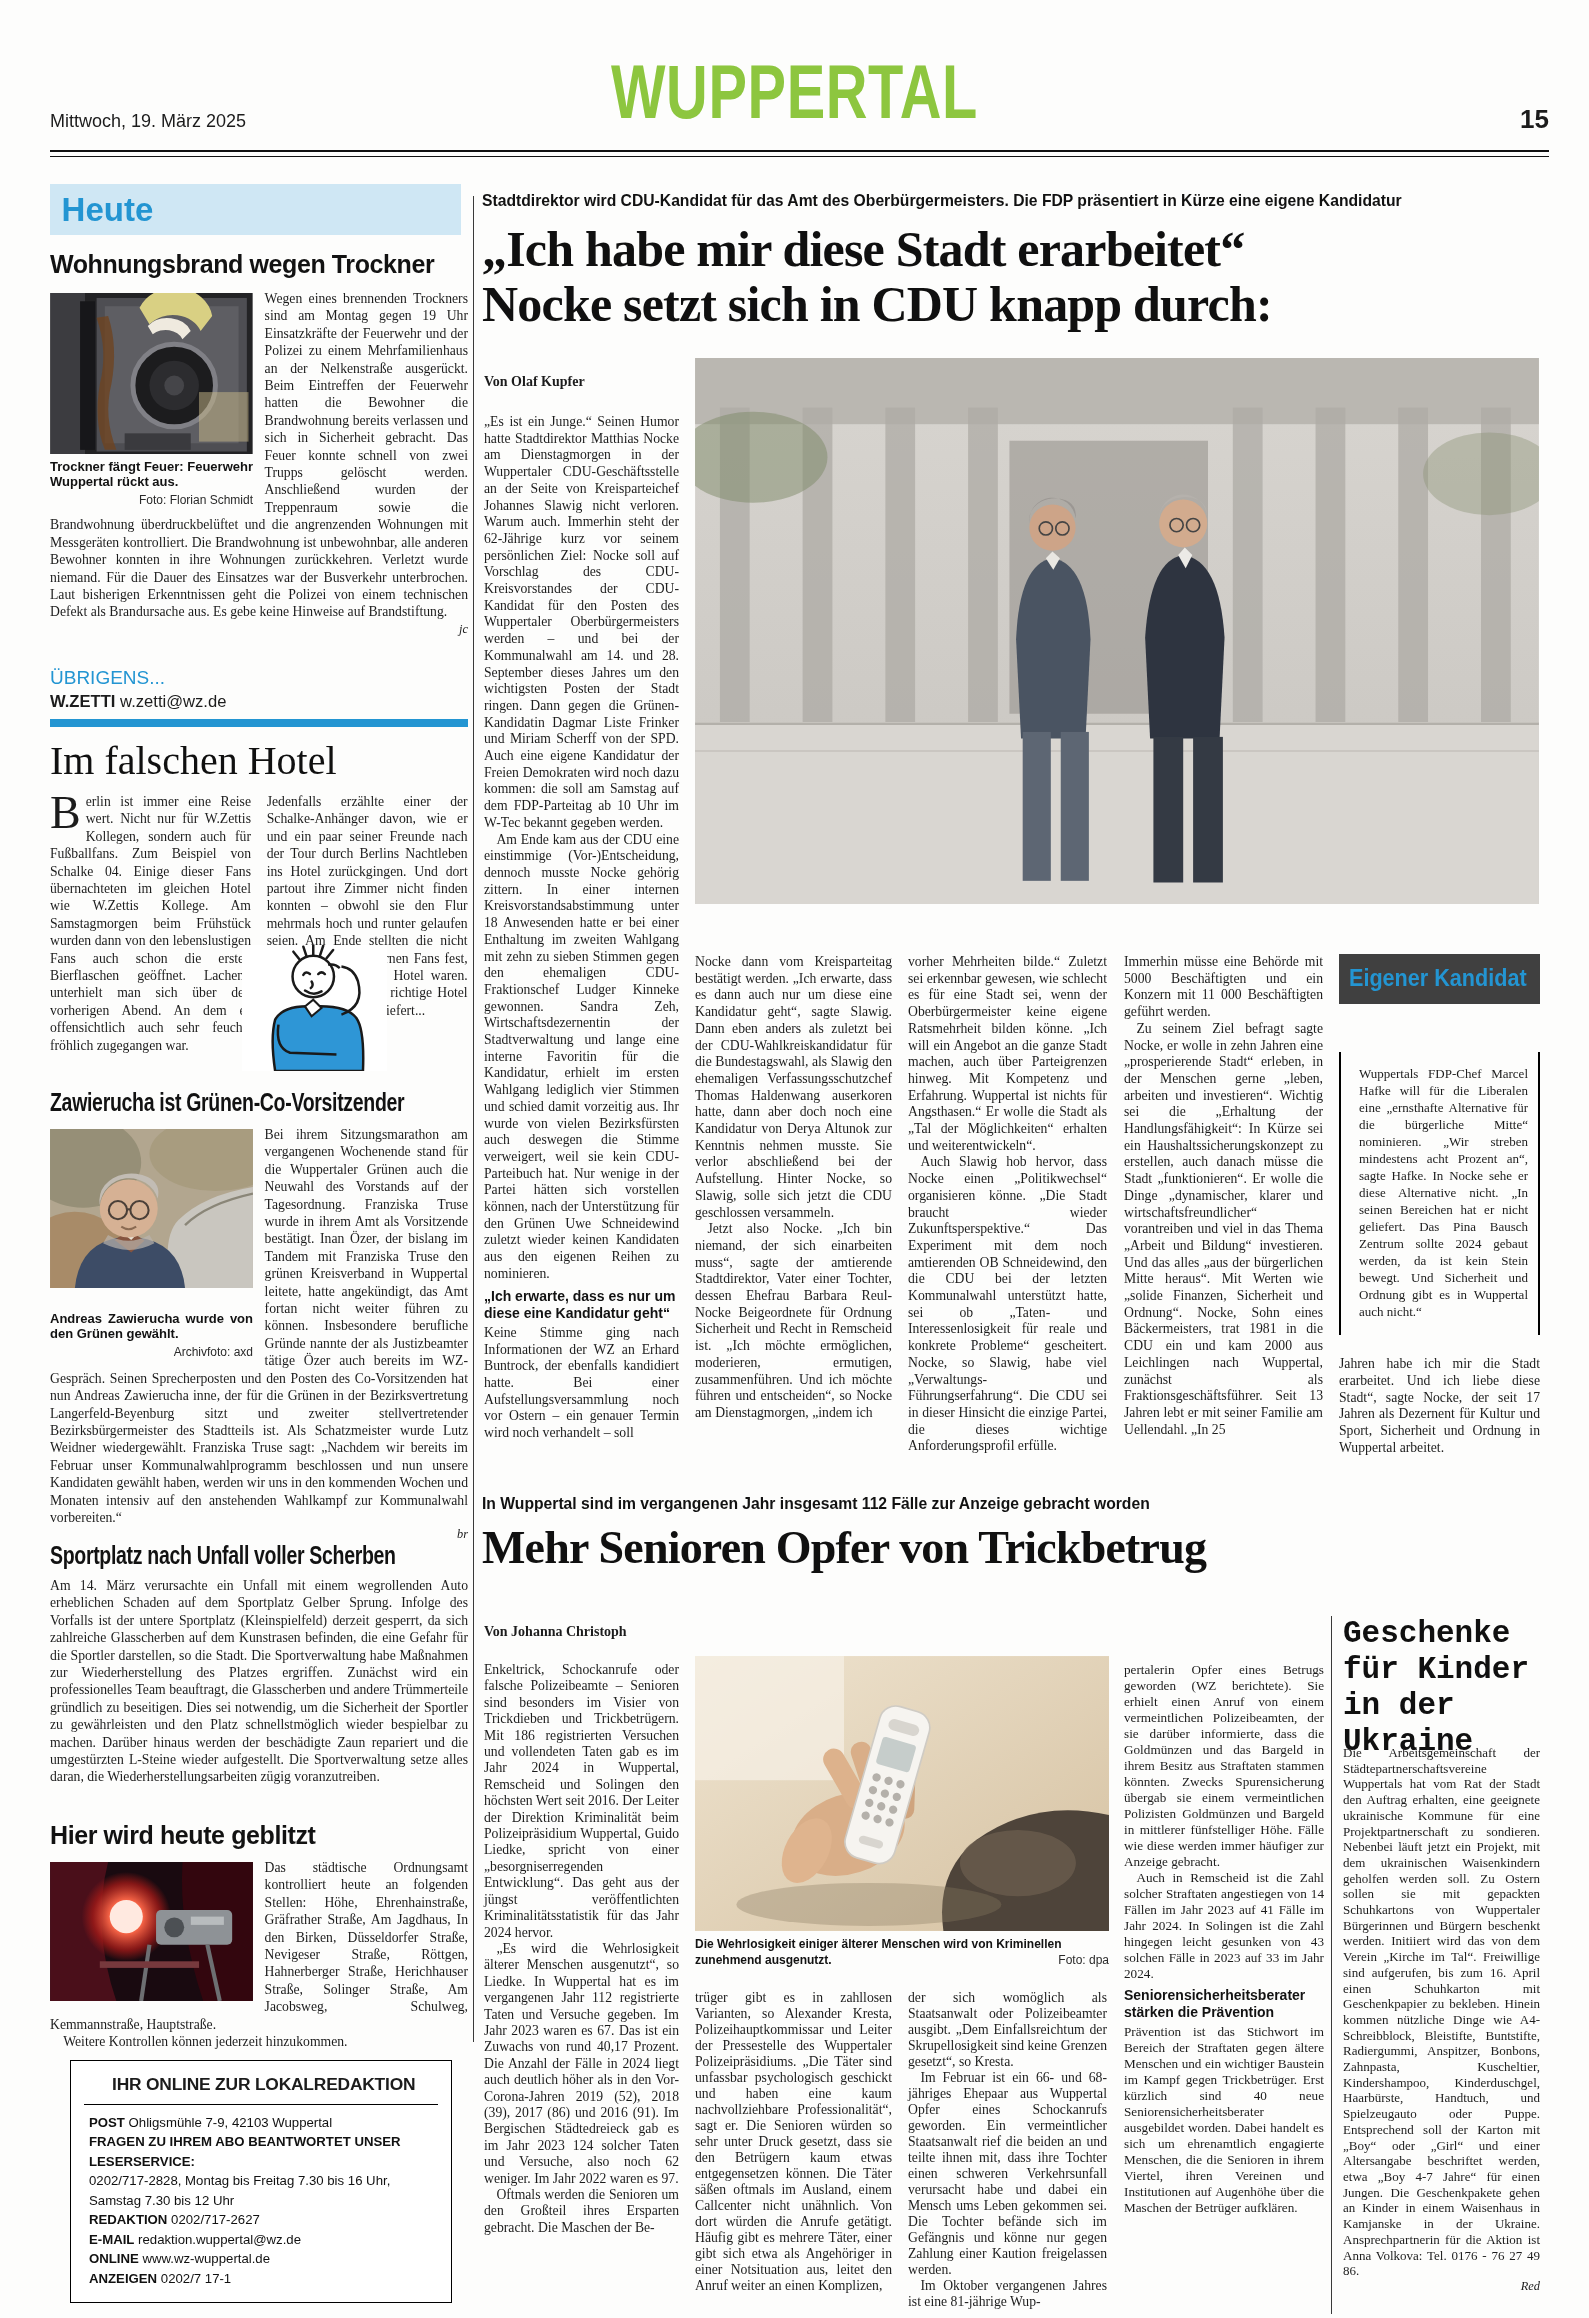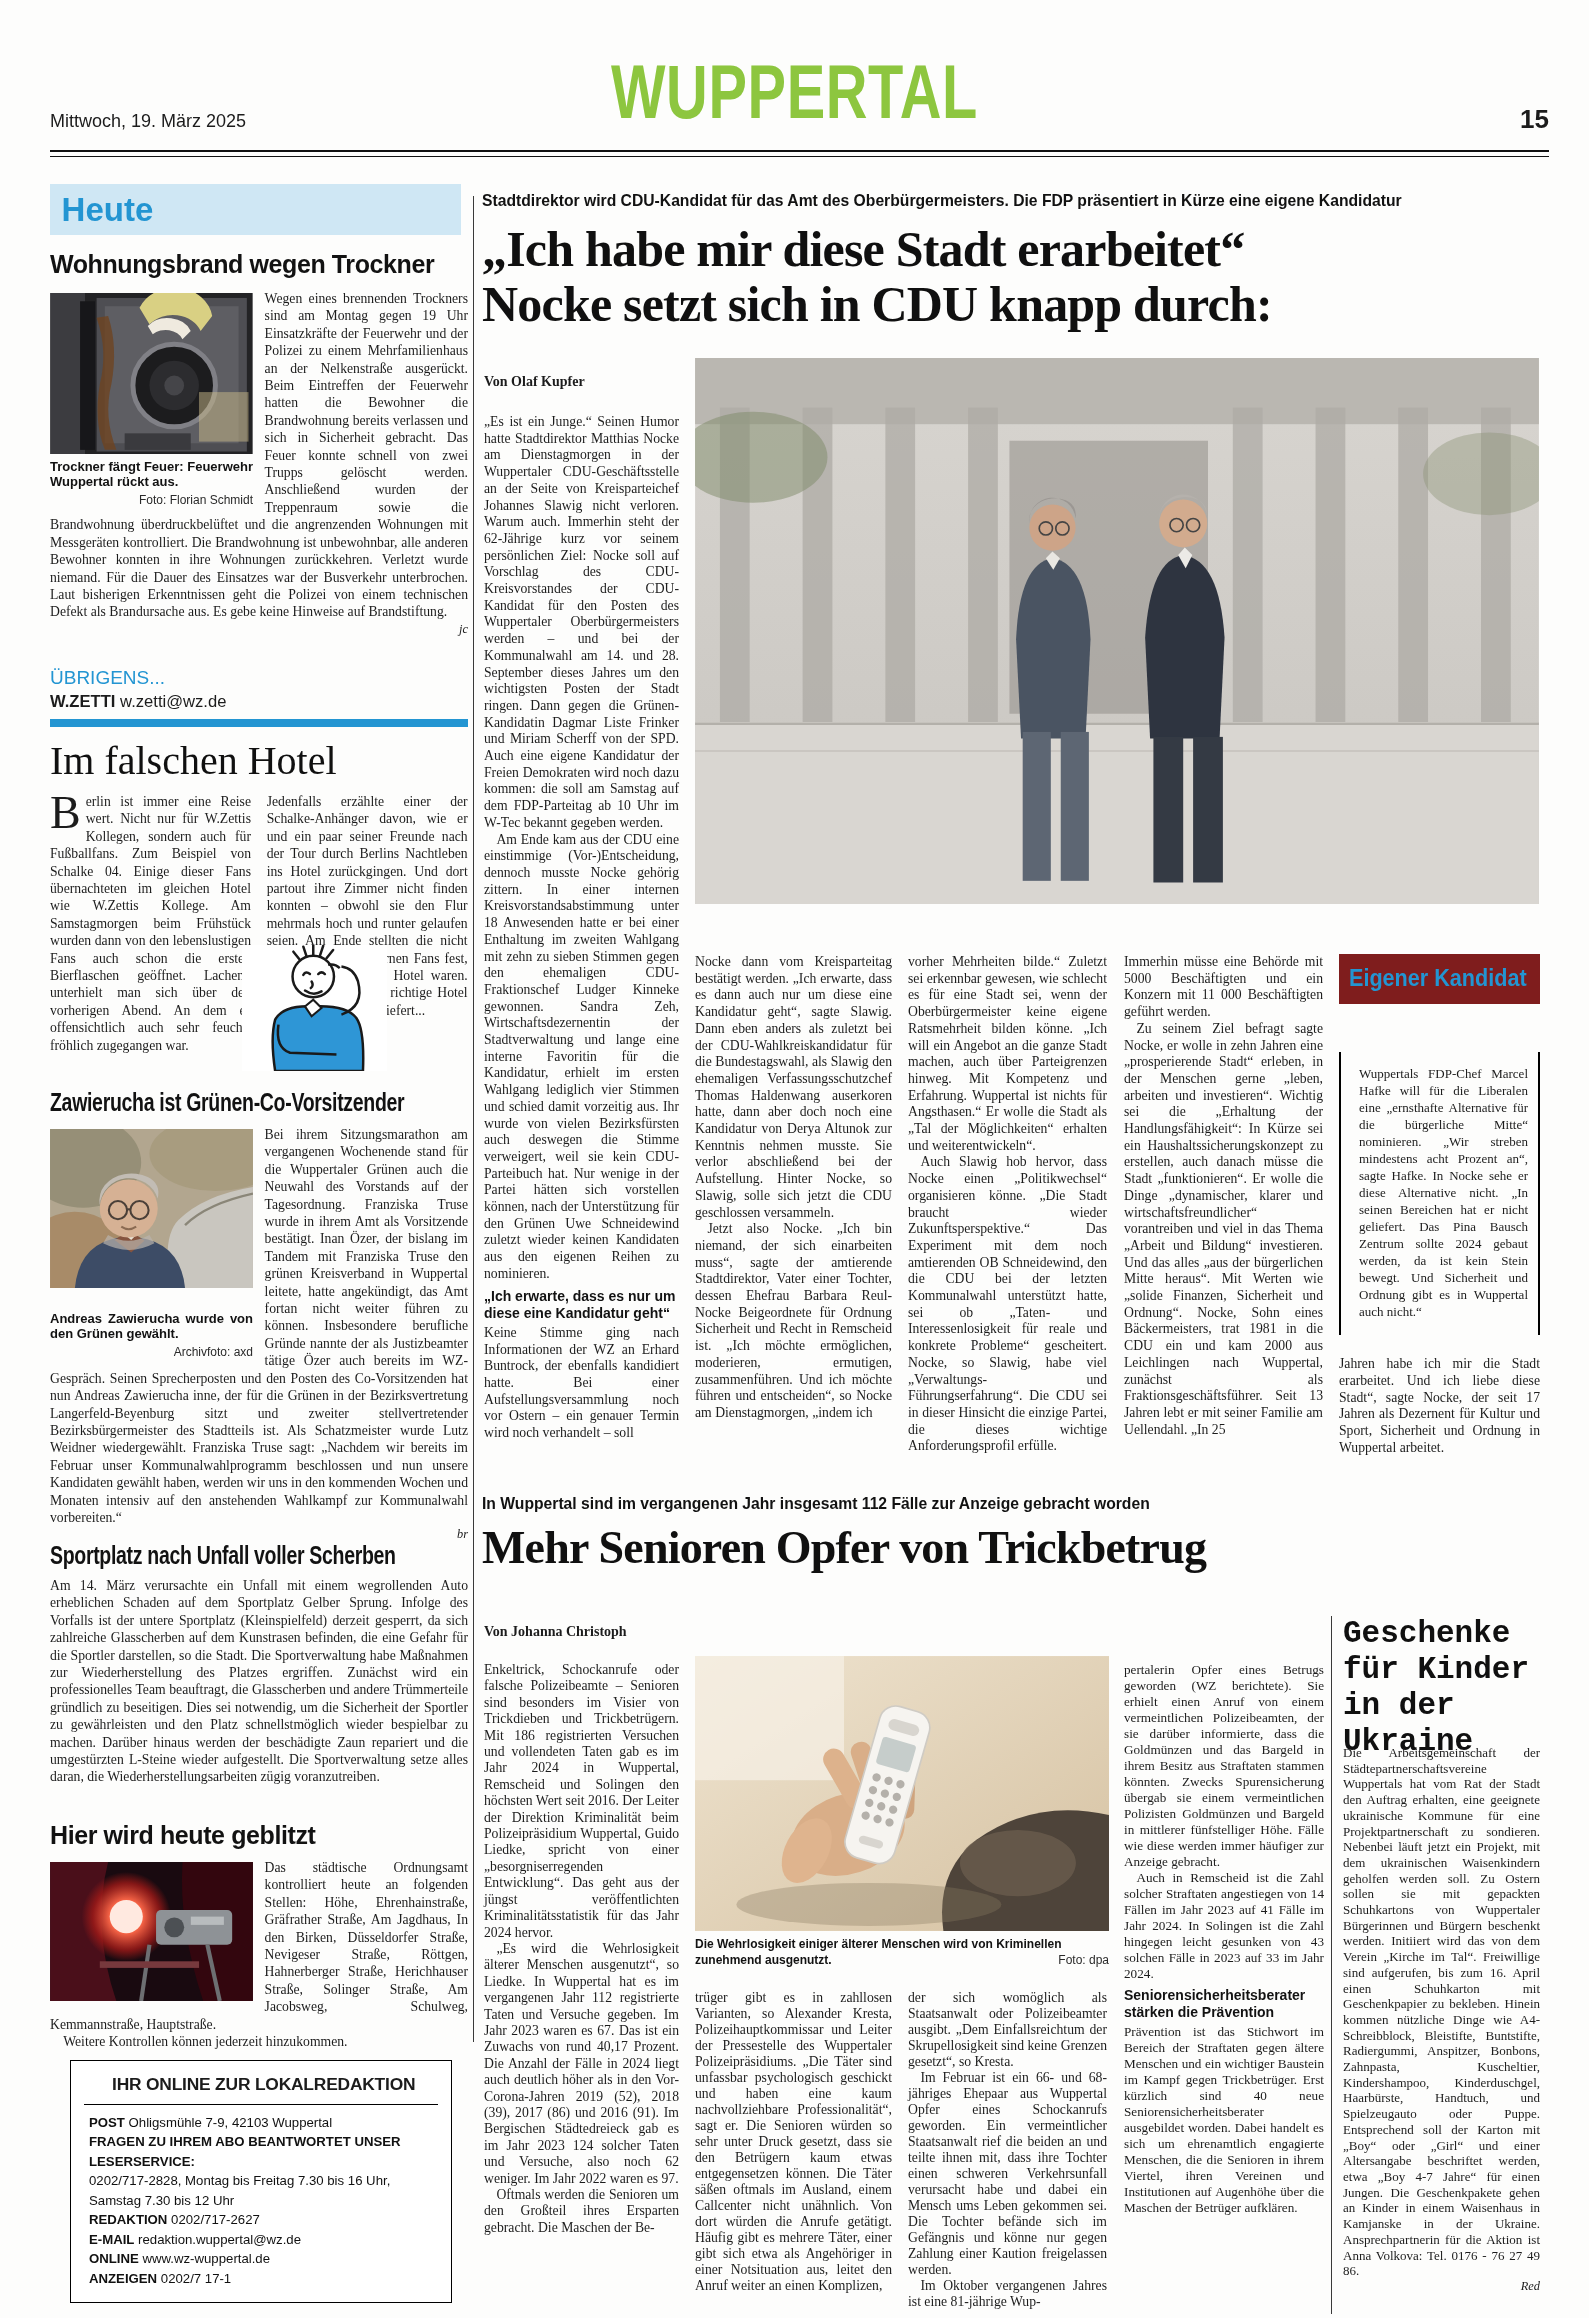--- a/index.html
+++ b/index.html
@@ -27,21 +27,21 @@
   .photo{display:block;width:100%;}
   .kicker{font-family:"Liberation Sans",sans-serif;font-weight:700;font-size:15.7px;color:#121212;}
   .byline{font-weight:700;font-size:14px;}
   .rule-v{background:#3a3a3a;width:1.2px;}
   .accent-rule{background:#2395d2;height:7.5px;}
   .contact{border:1.2px solid #000;background:#fff;padding:11.6px 18px 13.2px 18px;font-family:"Liberation Sans",sans-serif;}
   .contact h3{margin:1.7px 0 8.3px 23px;font-size:17.4px;letter-spacing:-0.2px;}
   .contact .divider{border-top:0.8px solid #000;margin:0 -5px 8.3px -5px;}
   .contact .row{font-size:13.2px;line-height:19.5px;color:#111;}
   .contact .lbl{font-weight:700;}
-  .infobox-head{background:#7f1d1d;padding:10px 10px 11.6px 10px;}
+  .infobox-head{background:#404040;padding:10px 10px 11.6px 10px;}
   .infobox-title{font-family:"Liberation Sans",sans-serif;font-weight:700;font-size:24px;color:#2395d2;
                  transform:scaleX(0.9);transform-origin:left center;white-space:nowrap;display:inline-block;}
   .infobox-body{border-left:2.5px solid #000;border-right:2.5px solid #000;padding:13.2px 10px 15px 18px;
                 font-size:13px;line-height:17px;text-align:justify;margin-top:48px;}
   .dropcap{float:left;font-size:46px;line-height:36px;padding:1.7px 5px 0 0;font-weight:400;}
 </style>
 </head>
 <body>
 
 <div class="page">

